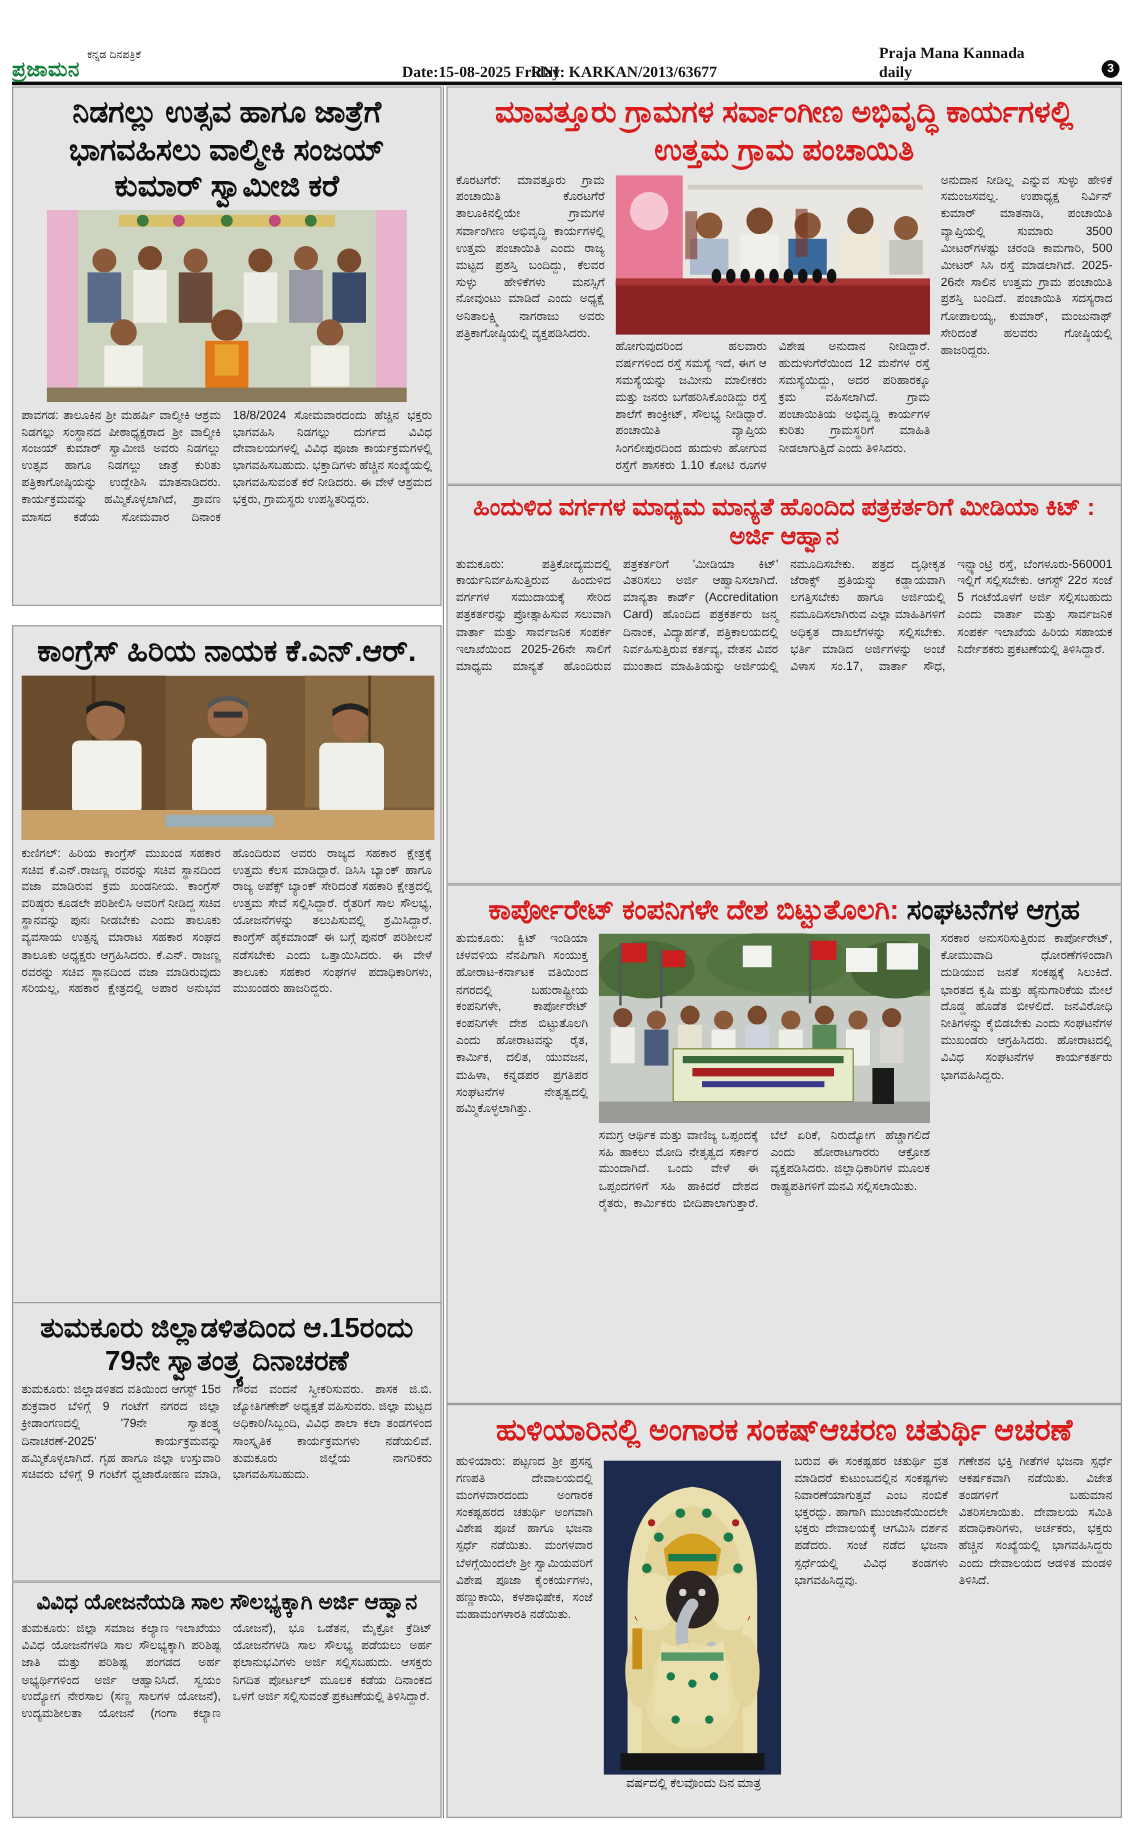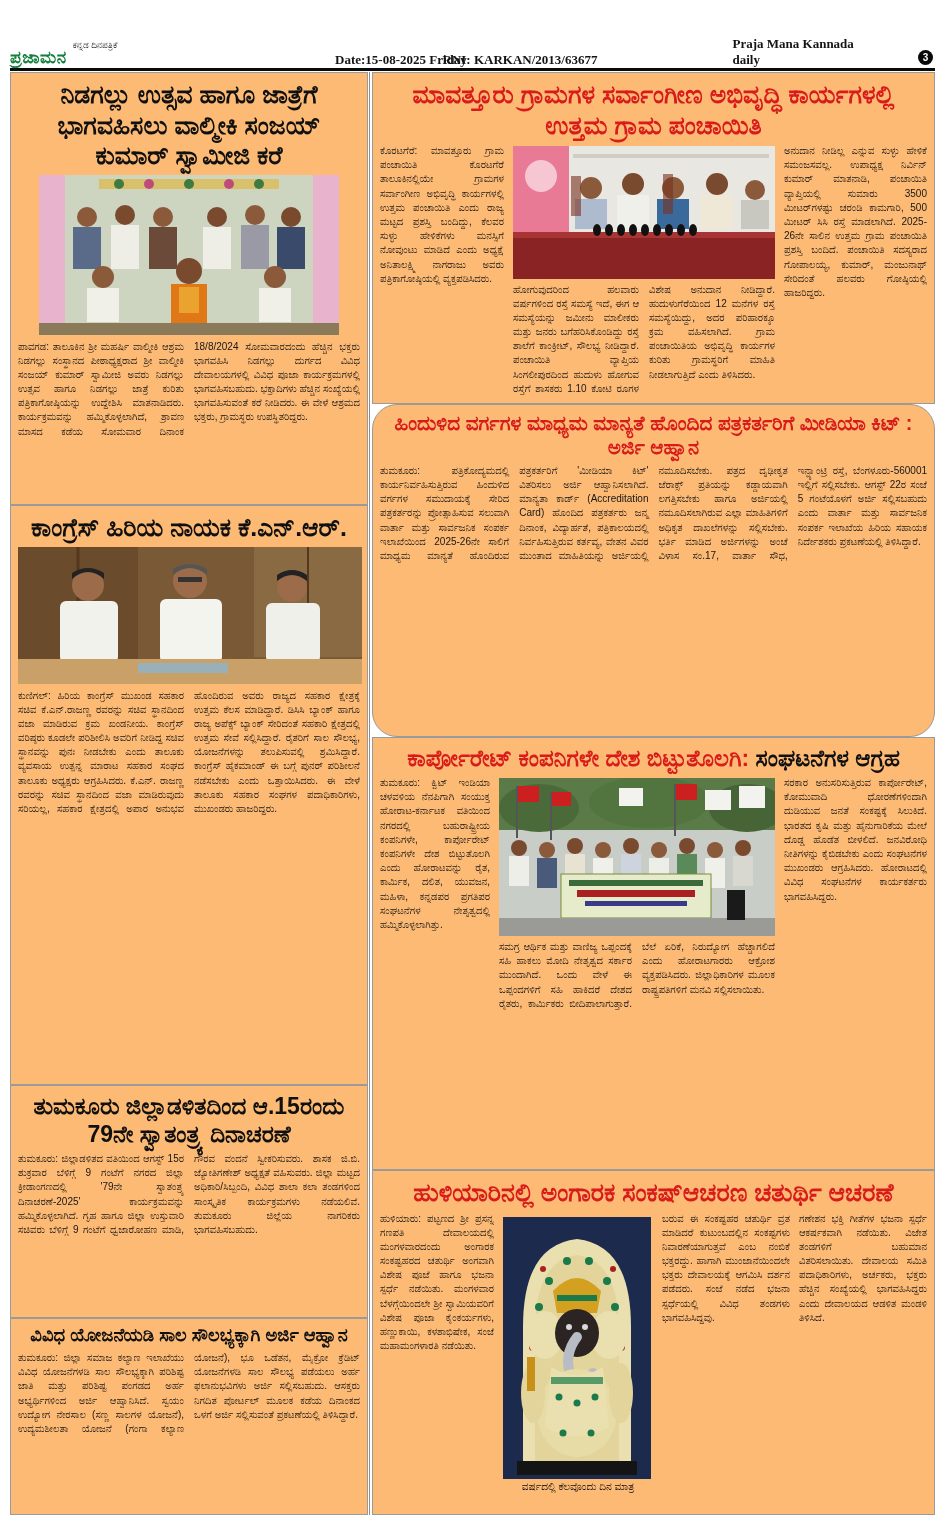--- a/index.html
+++ b/index.html
@@ -17,21 +17,21 @@
   .m-tag  { font-size:9px; margin-left:6px; color:#222; padding-bottom:17px; }
   .m-date { position:absolute; left:325px; font-weight:700; font-size:13px; font-family:"Liberation Serif","DejaVu Serif",serif; }
   .m-rni  { position:absolute; left:715px; font-weight:700; font-size:13px; font-family:"Liberation Serif","DejaVu Serif",serif; transform:translateX(-50%); left:510px;}
   .m-name { position:absolute; left:790px; transform:translateX(-50%); font-weight:700; font-size:13px; font-family:"Liberation Serif","DejaVu Serif",serif; }
   .m-page {
     position:absolute; right:2px; bottom:3px; width:15px; height:15px; border-radius:50%;
     background:#0a0a0a; color:#fff; font-size:10px; font-weight:700;
     display:flex; align-items:center; justify-content:center;
   }
   
-  .art { position:absolute; box-sizing:border-box; border:1px solid #9a9a9a; background:#fdba74; padding:4px 7px; overflow:hidden; }
+  .art { position:absolute; box-sizing:border-box; border:1px solid #9a9a9a; background:#e5e5e5; padding:4px 7px; overflow:hidden; }
   .art-l { left:10px;  width:358px; }
   .art-r { left:372px; width:563px; }
   .vdiv { position:absolute; left:369px; top:72px; width:1px; height:1443px; background:#8c8c8c; }
   
   .hl { font-weight:700; text-align:center; line-height:1.22; color:#101010; margin:2px 0 4px 0; }
   .hl-red { color:#d81b1b; }
   .hl-26 { font-size:25px; }
   .hl-24 { font-size:23px; }
   .hl-21 { font-size:20px; }
   .hl-18 { font-size:18px; }
@@ -95,21 +95,21 @@
         <rect x="140" y="112" width="20" height="26" fill="#f0c040" opacity="0.6"></rect>
         <circle cx="236" cy="102" r="11" fill="#8a5a3a"></circle>
           <rect x="220" y="113" width="32" height="34" fill="#f0f0e8"></rect>
       </g>
       <rect x="0" y="148" width="300" height="12" fill="#8a7a5a"></rect>
     </svg>
   </div>
   <div class="body-text cols-2" style="margin-top:5px; height:182px;">ಪಾವಗಡ: ತಾಲೂಕಿನ ಶ್ರೀ ಮಹರ್ಷಿ ವಾಲ್ಮೀಕಿ ಆಶ್ರಮ ನಿಡಗಲ್ಲು ಸಂಸ್ಥಾನದ ಪೀಠಾಧ್ಯಕ್ಷರಾದ ಶ್ರೀ ವಾಲ್ಮೀಕಿ ಸಂಜಯ್ ಕುಮಾರ್ ಸ್ವಾಮೀಜಿ ಅವರು ನಿಡಗಲ್ಲು ಉತ್ಸವ ಹಾಗೂ ನಿಡಗಲ್ಲು ಜಾತ್ರೆ ಕುರಿತು ಪತ್ರಿಕಾಗೋಷ್ಠಿಯನ್ನು ಉದ್ದೇಶಿಸಿ ಮಾತನಾಡಿದರು. ಕಾರ್ಯಕ್ರಮವನ್ನು ಹಮ್ಮಿಕೊಳ್ಳಲಾಗಿದೆ, ಶ್ರಾವಣ ಮಾಸದ ಕಡೆಯ ಸೋಮವಾರ ದಿನಾಂಕ 18/8/2024 ಸೋಮವಾರದಂದು ಹೆಚ್ಚಿನ ಭಕ್ತರು ಭಾಗವಹಿಸಿ ನಿಡಗಲ್ಲು ದುರ್ಗದ ವಿವಿಧ ದೇವಾಲಯಗಳಲ್ಲಿ ವಿವಿಧ ಪೂಜಾ ಕಾರ್ಯಕ್ರಮಗಳಲ್ಲಿ ಭಾಗವಹಿಸಬಹುದು. ಭಕ್ತಾದಿಗಳು ಹೆಚ್ಚಿನ ಸಂಖ್ಯೆಯಲ್ಲಿ ಭಾಗವಹಿಸುವಂತೆ ಕರೆ ನೀಡಿದರು. ಈ ವೇಳೆ ಆಶ್ರಮದ ಭಕ್ತರು, ಗ್ರಾಮಸ್ಥರು ಉಪಸ್ಥಿತರಿದ್ದರು.</div>
 </div>
 
-<div class="art art-l" style="top:505px; height:580px;">
+<div class="art art-l" style="top:521px; height:580px;">
   <div class="hl hl-26">ಕಾಂಗ್ರೆಸ್ ಹಿರಿಯ ನಾಯಕ ಕೆ.ಎನ್.ಆರ್.</div>
   <div class="photo-wrap">
     <svg width="344" height="137" viewBox="0 0 344 137" style="margin:0 auto;">
       <rect width="344" height="137" fill="#7a5a36"></rect>
       <rect x="0" y="0" width="120" height="137" fill="#6a4c2c"></rect>
       <rect x="236" y="0" width="108" height="110" fill="#8a6a42"></rect>
       <line x1="60" y1="0" x2="60" y2="137" stroke="#54381e" stroke-width="3"></line>
       <line x1="290" y1="0" x2="290" y2="110" stroke="#54381e" stroke-width="2"></line>
 
       <g>
@@ -183,21 +183,21 @@
               <ellipse cx="180" cy="84" rx="4" ry="6"></ellipse>
           </g>
         </svg>
       </div>
       <div class="body-text cols-2" style="margin-top:4px; height:138px;">ಹೋಗುವುದರಿಂದ ಹಲವಾರು ವರ್ಷಗಳಿಂದ ರಸ್ತೆ ಸಮಸ್ಯೆ ಇದೆ, ಈಗ ಆ ಸಮಸ್ಯೆಯನ್ನು ಜಮೀನು ಮಾಲೀಕರು ಮತ್ತು ಜನರು ಬಗೆಹರಿಸಿಕೊಂಡಿದ್ದು ರಸ್ತೆ ಶಾಲೆಗೆ ಕಾಂಕ್ರೀಟ್, ಸೌಲಭ್ಯ ನೀಡಿದ್ದಾರೆ. ಪಂಚಾಯಿತಿ ವ್ಯಾಪ್ತಿಯ ಸಿಂಗಲೀಪುರದಿಂದ ಹುದುಳು ಹೋಗುವ ರಸ್ತೆಗೆ ಶಾಸಕರು 1.10 ಕೋಟಿ ರೂಗಳ ವಿಶೇಷ ಅನುದಾನ ನೀಡಿದ್ದಾರೆ. ಹುದುಳುಗೆರೆಯಿಂದ 12 ಮನೆಗಳ ರಸ್ತೆ ಸಮಸ್ಯೆಯಿದ್ದು, ಅದರ ಪರಿಹಾರಕ್ಕೂ ಕ್ರಮ ವಹಿಸಲಾಗಿದೆ. ಗ್ರಾಮ ಪಂಚಾಯಿತಿಯ ಅಭಿವೃದ್ಧಿ ಕಾರ್ಯಗಳ ಕುರಿತು ಗ್ರಾಮಸ್ಥರಿಗೆ ಮಾಹಿತಿ ನೀಡಲಾಗುತ್ತಿದೆ ಎಂದು ತಿಳಿಸಿದರು.</div>
     </div>
     <div class="body-text" style="flex:1; height:278px; overflow:hidden;">ಅನುದಾನ ನೀಡಿಲ್ಲ ಎನ್ನುವ ಸುಳ್ಳು ಹೇಳಿಕೆ ಸಮಂಜಸವಲ್ಲ. ಉಪಾಧ್ಯಕ್ಷ ನಿರ್ವಿನ್ ಕುಮಾರ್ ಮಾತನಾಡಿ, ಪಂಚಾಯಿತಿ ವ್ಯಾಪ್ತಿಯಲ್ಲಿ ಸುಮಾರು 3500 ಮೀಟರ್‌ಗಳಷ್ಟು ಚರಂಡಿ ಕಾಮಗಾರಿ, 500 ಮೀಟರ್ ಸಿಸಿ ರಸ್ತೆ ಮಾಡಲಾಗಿದೆ. 2025-26ನೇ ಸಾಲಿನ ಉತ್ತಮ ಗ್ರಾಮ ಪಂಚಾಯಿತಿ ಪ್ರಶಸ್ತಿ ಬಂದಿದೆ. ಪಂಚಾಯಿತಿ ಸದಸ್ಯರಾದ ಗೋಪಾಲಯ್ಯ, ಕುಮಾರ್, ಮಂಜುನಾಥ್ ಸೇರಿದಂತೆ ಹಲವರು ಗೋಷ್ಠಿಯಲ್ಲಿ ಹಾಜರಿದ್ದರು.</div>
   </div>
 </div>
 
-<div class="art art-r" style="top:404px; height:333px;border-radius:25px;">
+<div class="art art-r" style="top:404px; height:333px;">
   <div class="hl hl-21 hl-red">ಹಿಂದುಳಿದ ವರ್ಗಗಳ ಮಾಧ್ಯಮ ಮಾನ್ಯತೆ ಹೊಂದಿದ ಪತ್ರಕರ್ತರಿಗೆ ಮೀಡಿಯಾ ಕಿಟ್ : ಅರ್ಜಿ ಆಹ್ವಾನ</div>
   <div class="body-text cols-4" style="height:286px;">ತುಮಕೂರು: ಪತ್ರಿಕೋದ್ಯಮದಲ್ಲಿ ಕಾರ್ಯನಿರ್ವಹಿಸುತ್ತಿರುವ ಹಿಂದುಳಿದ ವರ್ಗಗಳ ಸಮುದಾಯಕ್ಕೆ ಸೇರಿದ ಪತ್ರಕರ್ತರನ್ನು ಪ್ರೋತ್ಸಾಹಿಸುವ ಸಲುವಾಗಿ ವಾರ್ತಾ ಮತ್ತು ಸಾರ್ವಜನಿಕ ಸಂಪರ್ಕ ಇಲಾಖೆಯಿಂದ 2025-26ನೇ ಸಾಲಿಗೆ ಮಾಧ್ಯಮ ಮಾನ್ಯತೆ ಹೊಂದಿರುವ ಪತ್ರಕರ್ತರಿಗೆ 'ಮೀಡಿಯಾ ಕಿಟ್' ವಿತರಿಸಲು ಅರ್ಜಿ ಆಹ್ವಾನಿಸಲಾಗಿದೆ. ಮಾನ್ಯತಾ ಕಾರ್ಡ್ (Accreditation Card) ಹೊಂದಿದ ಪತ್ರಕರ್ತರು ಜನ್ಮ ದಿನಾಂಕ, ವಿದ್ಯಾರ್ಹತೆ, ಪತ್ರಿಕಾಲಯದಲ್ಲಿ ನಿರ್ವಹಿಸುತ್ತಿರುವ ಕರ್ತವ್ಯ, ವೇತನ ವಿವರ ಮುಂತಾದ ಮಾಹಿತಿಯನ್ನು ಅರ್ಜಿಯಲ್ಲಿ ನಮೂದಿಸಬೇಕು. ಪತ್ರದ ದೃಢೀಕೃತ ಜೆರಾಕ್ಸ್ ಪ್ರತಿಯನ್ನು ಕಡ್ಡಾಯವಾಗಿ ಲಗತ್ತಿಸಬೇಕು ಹಾಗೂ ಅರ್ಜಿಯಲ್ಲಿ ನಮೂದಿಸಲಾಗಿರುವ ಎಲ್ಲಾ ಮಾಹಿತಿಗಳಿಗೆ ಅಧಿಕೃತ ದಾಖಲೆಗಳನ್ನು ಸಲ್ಲಿಸಬೇಕು. ಭರ್ತಿ ಮಾಡಿದ ಅರ್ಜಿಗಳನ್ನು ಅಂಚೆ ವಿಳಾಸ ಸಂ.17, ವಾರ್ತಾ ಸೌಧ, ಇನ್ಫ್ಯಾಂಟ್ರಿ ರಸ್ತೆ, ಬೆಂಗಳೂರು-560001 ಇಲ್ಲಿಗೆ ಸಲ್ಲಿಸಬೇಕು. ಆಗಸ್ಟ್ 22ರ ಸಂಜೆ 5 ಗಂಟೆಯೊಳಗೆ ಅರ್ಜಿ ಸಲ್ಲಿಸಬಹುದು ಎಂದು ವಾರ್ತಾ ಮತ್ತು ಸಾರ್ವಜನಿಕ ಸಂಪರ್ಕ ಇಲಾಖೆಯ ಹಿರಿಯ ಸಹಾಯಕ ನಿರ್ದೇಶಕರು ಪ್ರಕಟಣೆಯಲ್ಲಿ ತಿಳಿಸಿದ್ದಾರೆ.</div>
 </div>
 
 <div class="art art-r" style="top:737px; height:433px;">
   <div class="hl hl-24">
     <span class="hl-red">ಕಾರ್ಪೋರೇಟ್ ಕಂಪನಿಗಳೇ ದೇಶ ಬಿಟ್ಟುತೊಲಗಿ:</span>
     <span>ಸಂಘಟನೆಗಳ ಆಗ್ರಹ</span>
   </div>
   <div class="row">

